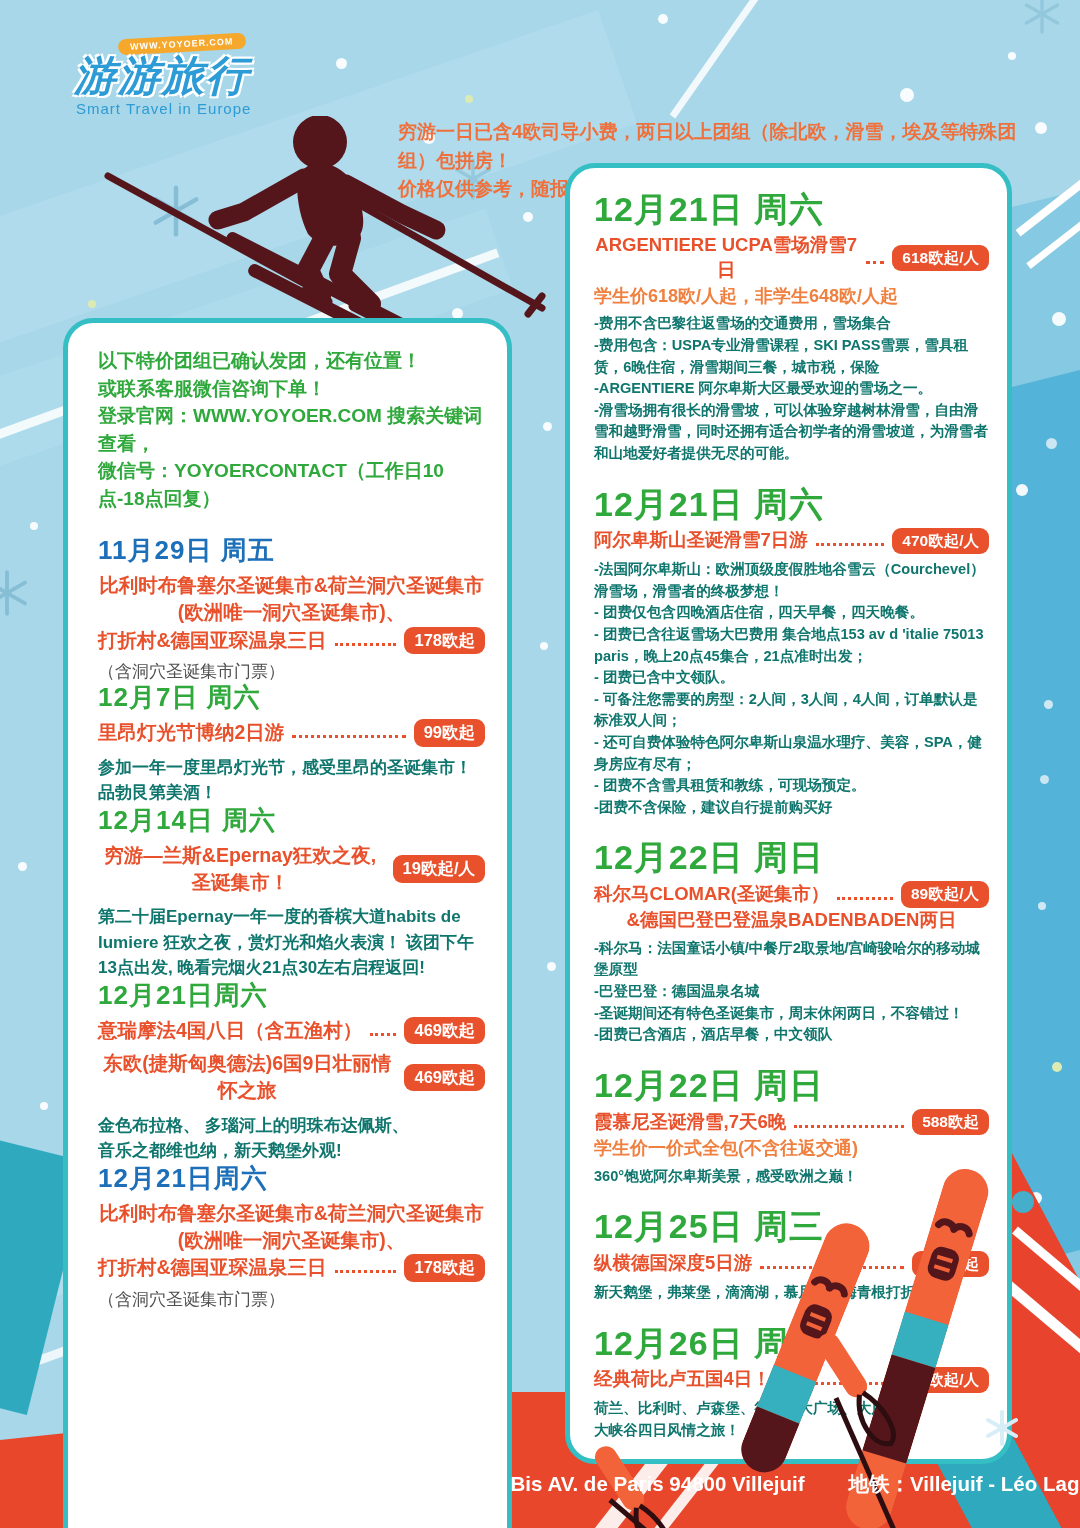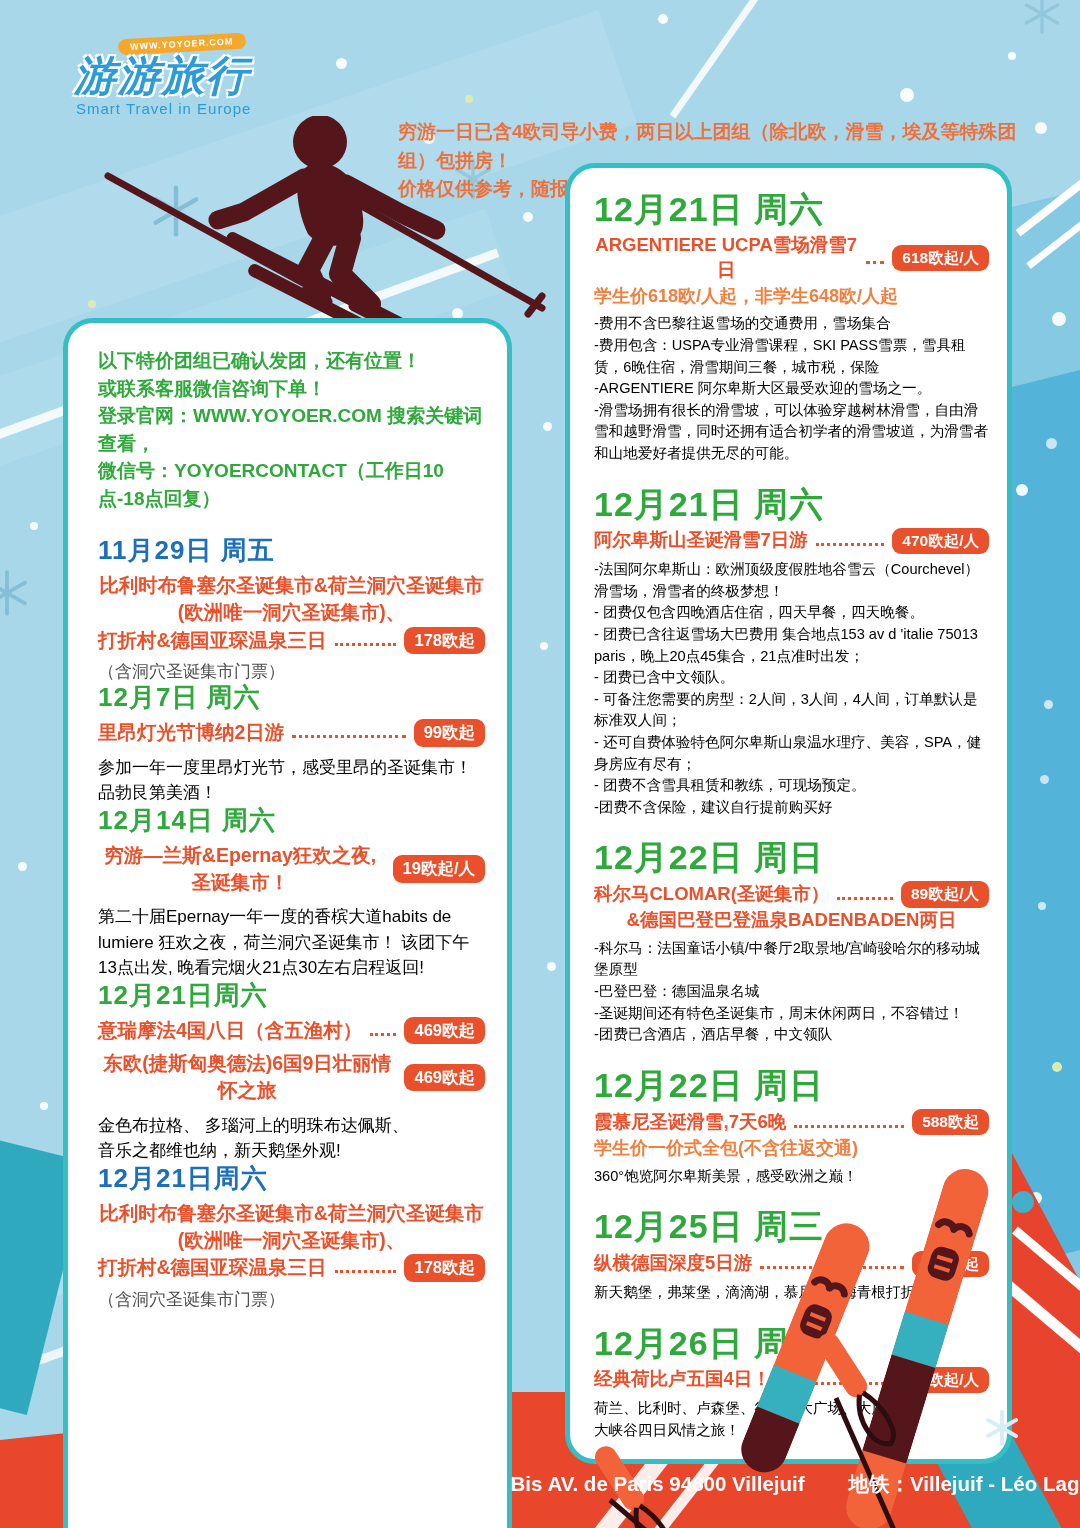--- a/index.html
+++ b/index.html
@@ -23,21 +23,21 @@
   .intro div{font-size:19px;font-weight:bold;color:#2FA83C;line-height:1.45;}
   .L .intro{margin-bottom:24px;}
   .date{font-size:26px;font-weight:bold;color:#2FA83C;letter-spacing:1px;line-height:1.15;margin-bottom:6px;}
   .date.blue{color:#1C6FB8;}
   .trow{display:flex;align-items:center;}
   .tt{font-size:19.5px;font-weight:bold;color:#E8512B;line-height:1.4;text-align:center;}
   .lead{flex:1 1 auto;min-width:18px;border-bottom:3px dotted #E8512B;margin:0 8px;transform:translateY(4px);}
   .leadshort{flex:0 0 auto;width:44px;border-bottom:3px dotted #E8512B;margin:0 8px;transform:translateY(4px);}
   .badge{background:#E8512B;color:#fff;font-weight:bold;font-size:16.5px;line-height:1;
          padding:5px 10px 6px;border-radius:9px;white-space:nowrap;flex:0 0 auto;}
-  .desc{font-size:17px;color:#000000;line-height:1.5;white-space:pre-line;margin-top:8px;}
+  .desc{font-size:17px;color:#0f766e;line-height:1.5;white-space:pre-line;margin-top:8px;font-weight:bold;}
   .note{font-size:17px;color:#4F4F4F;margin-top:6px;}
   .L .entry + .entry{}
   .R .entry + .entry{margin-top:20px;}
   .R .date{font-size:34px;margin-bottom:4px;}
   .R .tt{font-size:18.5px;line-height:1.35;}
   .R .badge{font-size:15.5px;}
   .R .desc{font-size:14.6px;line-height:1.48;margin-top:5px;}
   .sub{font-size:18px;font-weight:bold;color:#F08040;line-height:1.3;margin-top:2px;}
   
   .logo{left:74px;top:36px;z-index:3;}
@@ -209,21 +209,21 @@
 品勃艮第美酒！</div>
     </section>
 
     <section class="entry">
       <div class="date">12月14日 周六</div>
       <div class="trow">
         <span class="tt">穷游—兰斯&amp;Epernay狂欢之夜,圣诞集市！</span>
         <span style="width:10px;flex:0 0 auto;"></span>
         <span class="badge">19欧起/人</span>
       </div>
-      <div class="desc">第二十届Epernay一年一度的香槟大道habits de lumiere 狂欢之夜，荷兰洞穴圣诞集市！ 该团下午13点出发, 晚看完烟火21点30左右启程返回!</div>
+      <div class="desc">第二十届Epernay一年一度的香槟大道habits de lumiere 狂欢之夜，赏灯光和焰火表演！ 该团下午13点出发, 晚看完烟火21点30左右启程返回!</div>
     </section>
 
     <section class="entry">
       <div class="date">12月21日周六</div>
       <div class="trow">
         <span class="tt">意瑞摩法4国八日（含五渔村）</span>
         <span class="lead"></span>
         <span class="badge">469欧起</span>
       </div>
       <div class="trow" style="margin-top:6px;">

